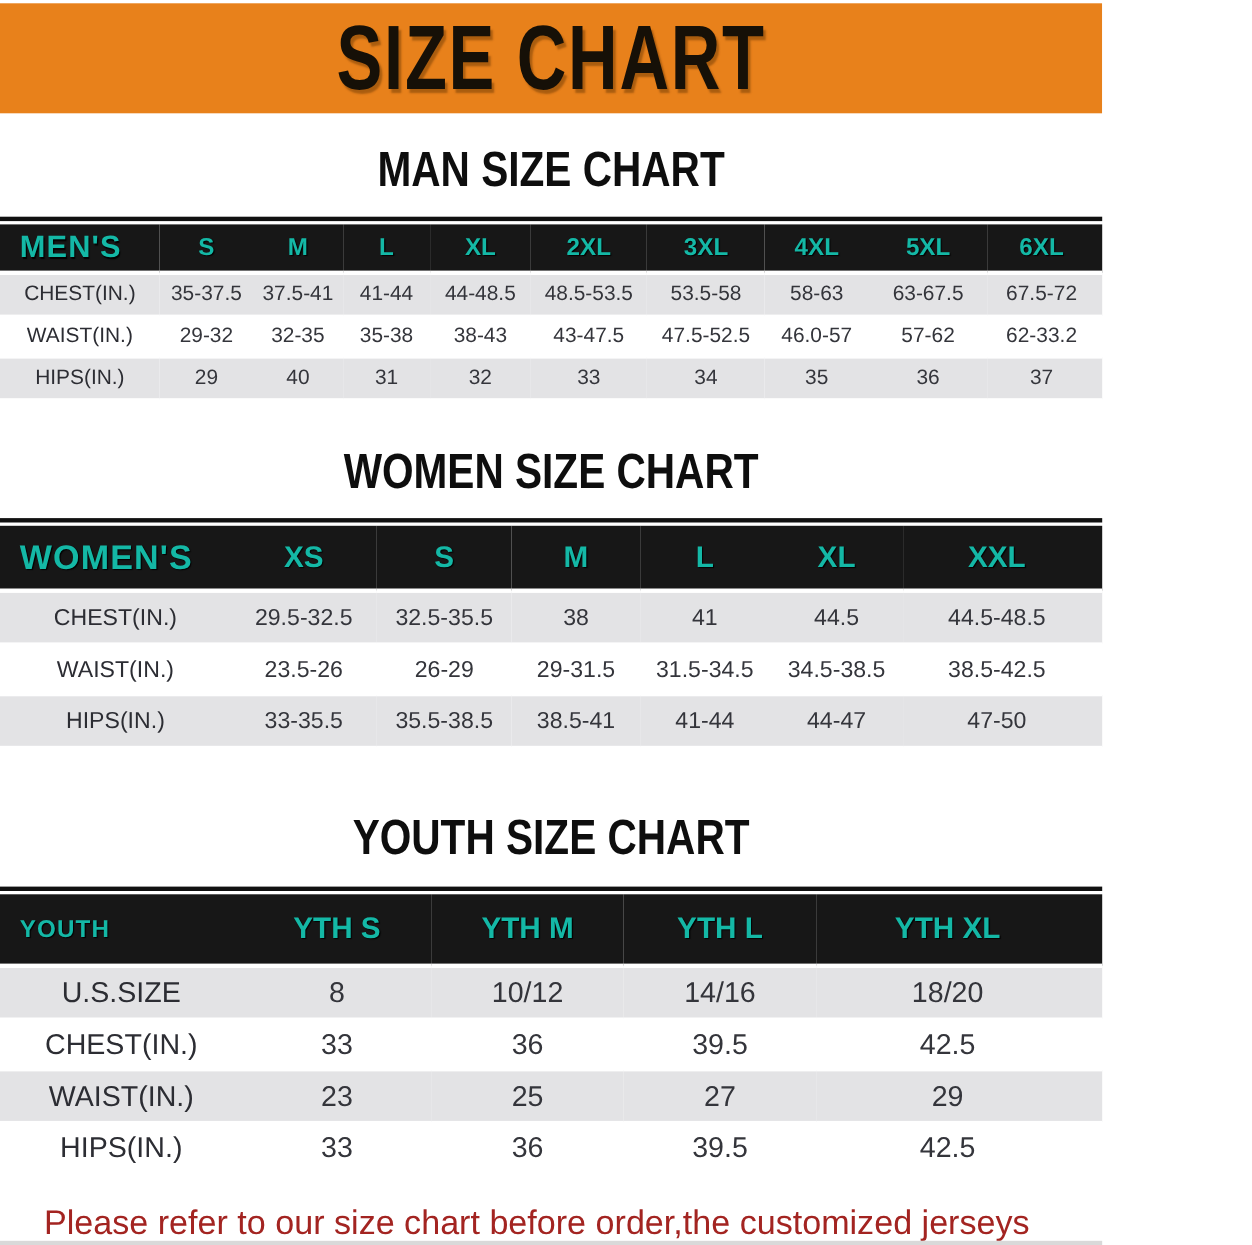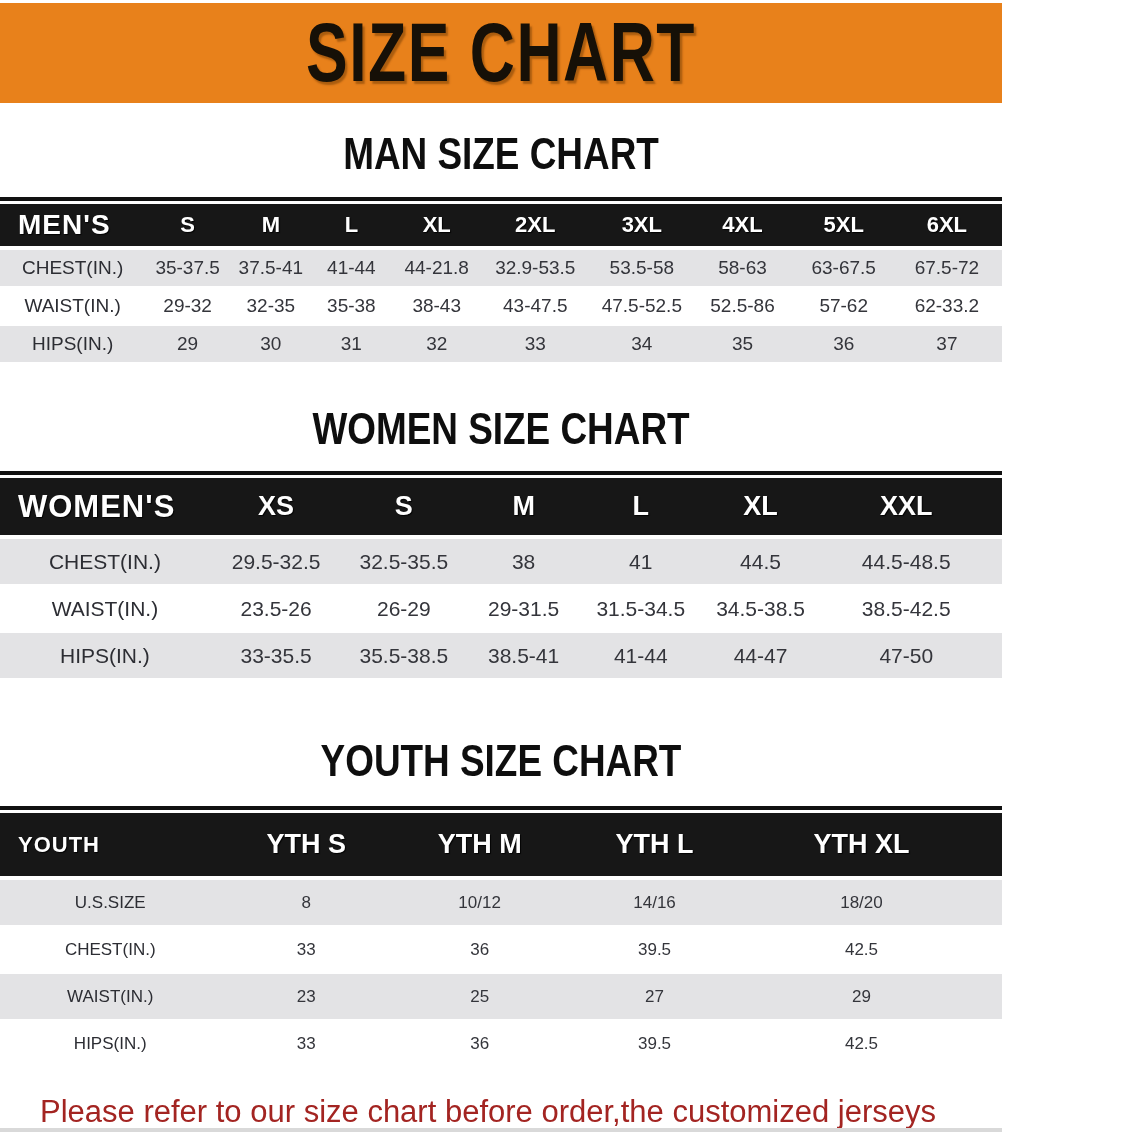--- a/index.html
+++ b/index.html
@@ -27,21 +27,21 @@
   .sec-men .section-heading{margin:25px 0 17px;}
   .sec-women .section-heading{margin:39px 0 16px;}
   .sec-youth .section-heading{margin:55px 0 19px;}
   
   .size-table{
     width:1060px;margin:0 auto;border-top:4px solid #111;
     padding-top:3px;background:#fff;
   }
   .size-table table{width:100%;border-collapse:collapse;table-layout:fixed;}
   .size-table thead th{
-    background:#171717;color:#ffffff;font-weight:bold;text-align:center;
+    background:#171717;color:#14b8a6;font-weight:bold;text-align:center;
     border-bottom:4px solid #ffffff;
     text-shadow:1px 1px 1px rgba(0,0,0,0.9);
   }
   .size-table thead th.corner{text-align:left;padding-left:18px;letter-spacing:1px;}
   .size-table tbody td{text-align:center;color:#34353b;}
   .size-table tbody td.rowlabel{color:#2c2d33;}
   .size-table tbody tr:nth-child(odd) td{background:#E3E3E5;}
   .size-table tbody tr:nth-child(even) td{background:#ffffff;}
   .size-table tbody tr td{border-bottom:2px solid #fff;}
   
@@ -50,21 +50,21 @@
   .t0 tbody td{height:34px;font-size:19px;}
   .t0 th:last-child,.t0 td:last-child{padding-right:65px;}
   
   .t1 thead th{height:55px;font-size:27px;margin-left:35px;}
   .t1 thead th.corner{font-size:31px;}
   .t1 tbody td{height:43px;font-size:21px;}
   .t1 th:last-child,.t1 td:last-child{padding-right:70px;text-align:center;}
   
   .t2 thead th{height:61px;font-size:27px;}
   .t2 thead th.corner{font-size:22px;}
-  .t2 tbody td{height:43px;font-size:17px;}
+  .t2 tbody td{height:43px;font-size:26px;}
   .t2 th:last-child,.t2 td:last-child{padding-right:80px;}
   
   .footer-note{margin:20px 38px 0 40px;}
   .footer-note p{
     margin:0;font-size:31px;line-height:48px;color:#A32421;font-weight:normal;
   }
 </style>
 </head>
 <body>
 
@@ -103,43 +103,43 @@
               <th>5XL</th>
               <th>6XL</th>
             </tr>
           </thead>
           <tbody>
             <tr>
               <td class="rowlabel">CHEST(IN.)</td>
               <td>35-37.5</td>
               <td>37.5-41</td>
               <td>41-44</td>
-              <td>44-21.8</td>
-              <td>32.9-53.5</td>
+              <td>44-48.5</td>
+              <td>48.5-53.5</td>
               <td>53.5-58</td>
               <td>58-63</td>
               <td>63-67.5</td>
               <td>67.5-72</td>
             </tr>
             <tr>
               <td class="rowlabel">WAIST(IN.)</td>
               <td>29-32</td>
               <td>32-35</td>
               <td>35-38</td>
               <td>38-43</td>
               <td>43-47.5</td>
               <td>47.5-52.5</td>
-              <td>52.5-86</td>
+              <td>46.0-57</td>
               <td>57-62</td>
               <td>62-33.2</td>
             </tr>
             <tr>
               <td class="rowlabel">HIPS(IN.)</td>
               <td>29</td>
-              <td>30</td>
+              <td>40</td>
               <td>31</td>
               <td>32</td>
               <td>33</td>
               <td>34</td>
               <td>35</td>
               <td>36</td>
               <td>37</td>
             </tr>
           </tbody>
         </table>

